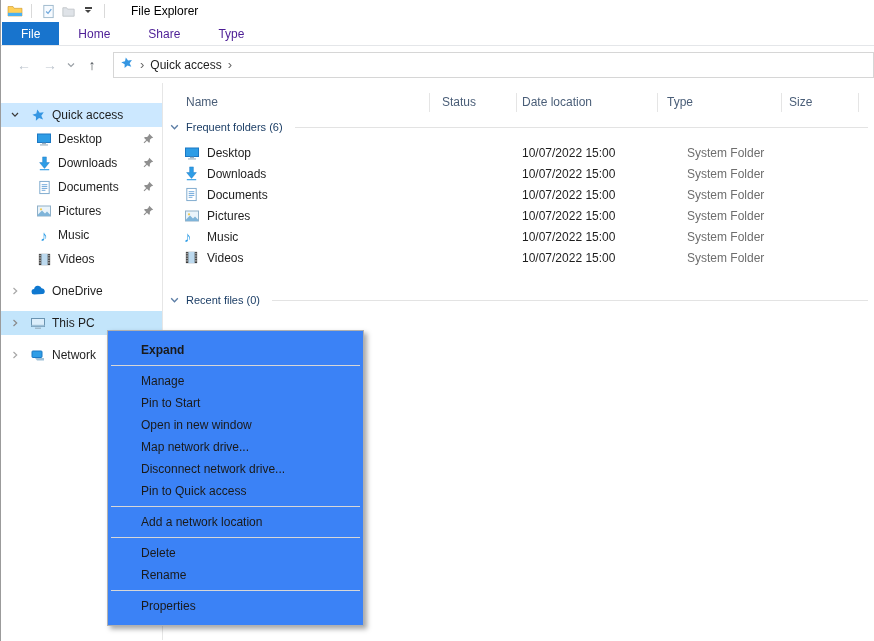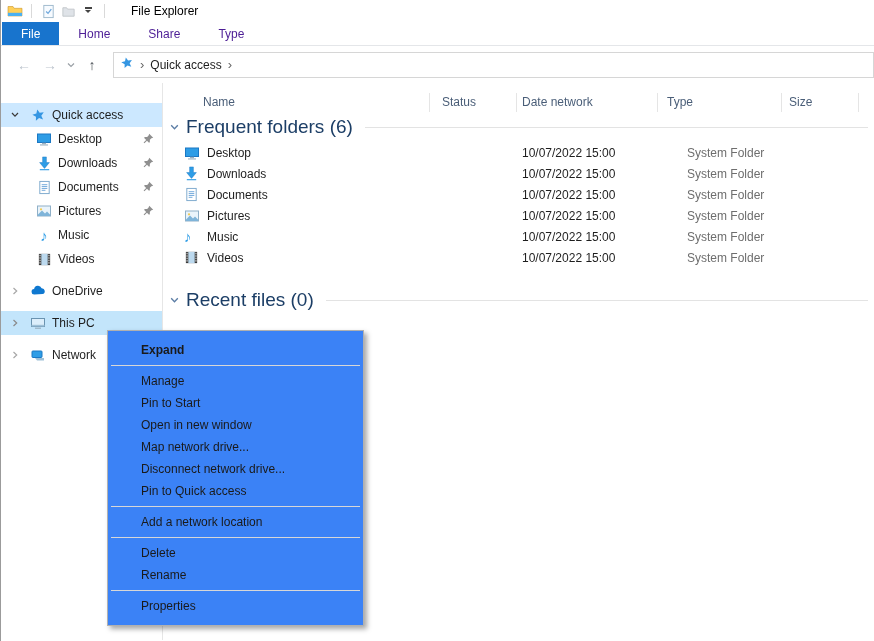--- a/index.html
+++ b/index.html
@@ -50,25 +50,25 @@
   .side-icon.child { margin-left:34px; }
   .side-label { margin-left:5px; white-space:nowrap; }
   .side-pin { position:absolute; right:8px; top:6px; }
   .side-gap { height:8px; }
   .music-glyph { color:#2e9de6; font-size:15px; line-height:1; }
 
   
   .main { flex:1; position:relative; padding-top:8px; }
   .cols { position:relative; height:24px; color:#4a5e78; }
   .cols span { position:absolute; top:4px; }
-  .c-name { left:40px; } .c-status { left:279px; } .c-date { left:359px; } .c-type { left:504px; } .c-size { left:626px; }
+  .c-name { left:23px; } .c-status { left:279px; } .c-date { left:359px; } .c-type { left:504px; } .c-size { left:626px; }
   .col-div { position:absolute; top:2px; width:1px; height:19px; background:#e5e5e5; }
   .d1{left:266px}.d2{left:353px}.d3{left:494px}.d4{left:618px}.d5{left:695px}
 
-  .group-hdr { height:24px; display:flex; align-items:center; padding-left:6px; color:#1c3e66; font-size:19px;text-align:center; }
+  .group-hdr { height:24px; display:flex; align-items:center; padding-left:6px; color:#1c3e66; font-size:11px;text-align:center; }
   .group-hdr .gchev { margin-right:6px; display:flex; }
   .group-hdr .rule { flex:1; height:1px; background:#e3e3e3; margin:0 6px 0 12px; }
 
   .rows { margin-top:4px; }
   .row { height:21px; position:relative; }
   .row .ricon { position:absolute; left:21px; top:2px; }
   .row .rname { position:absolute; left:44px; top:3px; }
   .row .rdate { position:absolute; left:359px; top:3px; color:#1e1e1e; }
   .row .rtype { position:absolute; left:524px; top:3px; color:#6e6e6e; }
   .recent-group { margin-top:19px; }
@@ -301,21 +301,21 @@
       </span>
       <span class="side-label">Network</span>
     </div>
   </div>
 
   <div class="main">
 
     <div class="cols">
       <span class="c-name">Name</span>
       <span class="c-status">Status</span>
-      <span class="c-date">Date network</span>
+      <span class="c-date">Date location</span>
       <span class="c-type">Type</span>
       <span class="c-size">Size</span>
       <i class="col-div d1"></i>
       <i class="col-div d2"></i>
       <i class="col-div d3"></i>
       <i class="col-div d4"></i>
       <i class="col-div d5"></i>
     </div>
 
     <div class="group-hdr">

